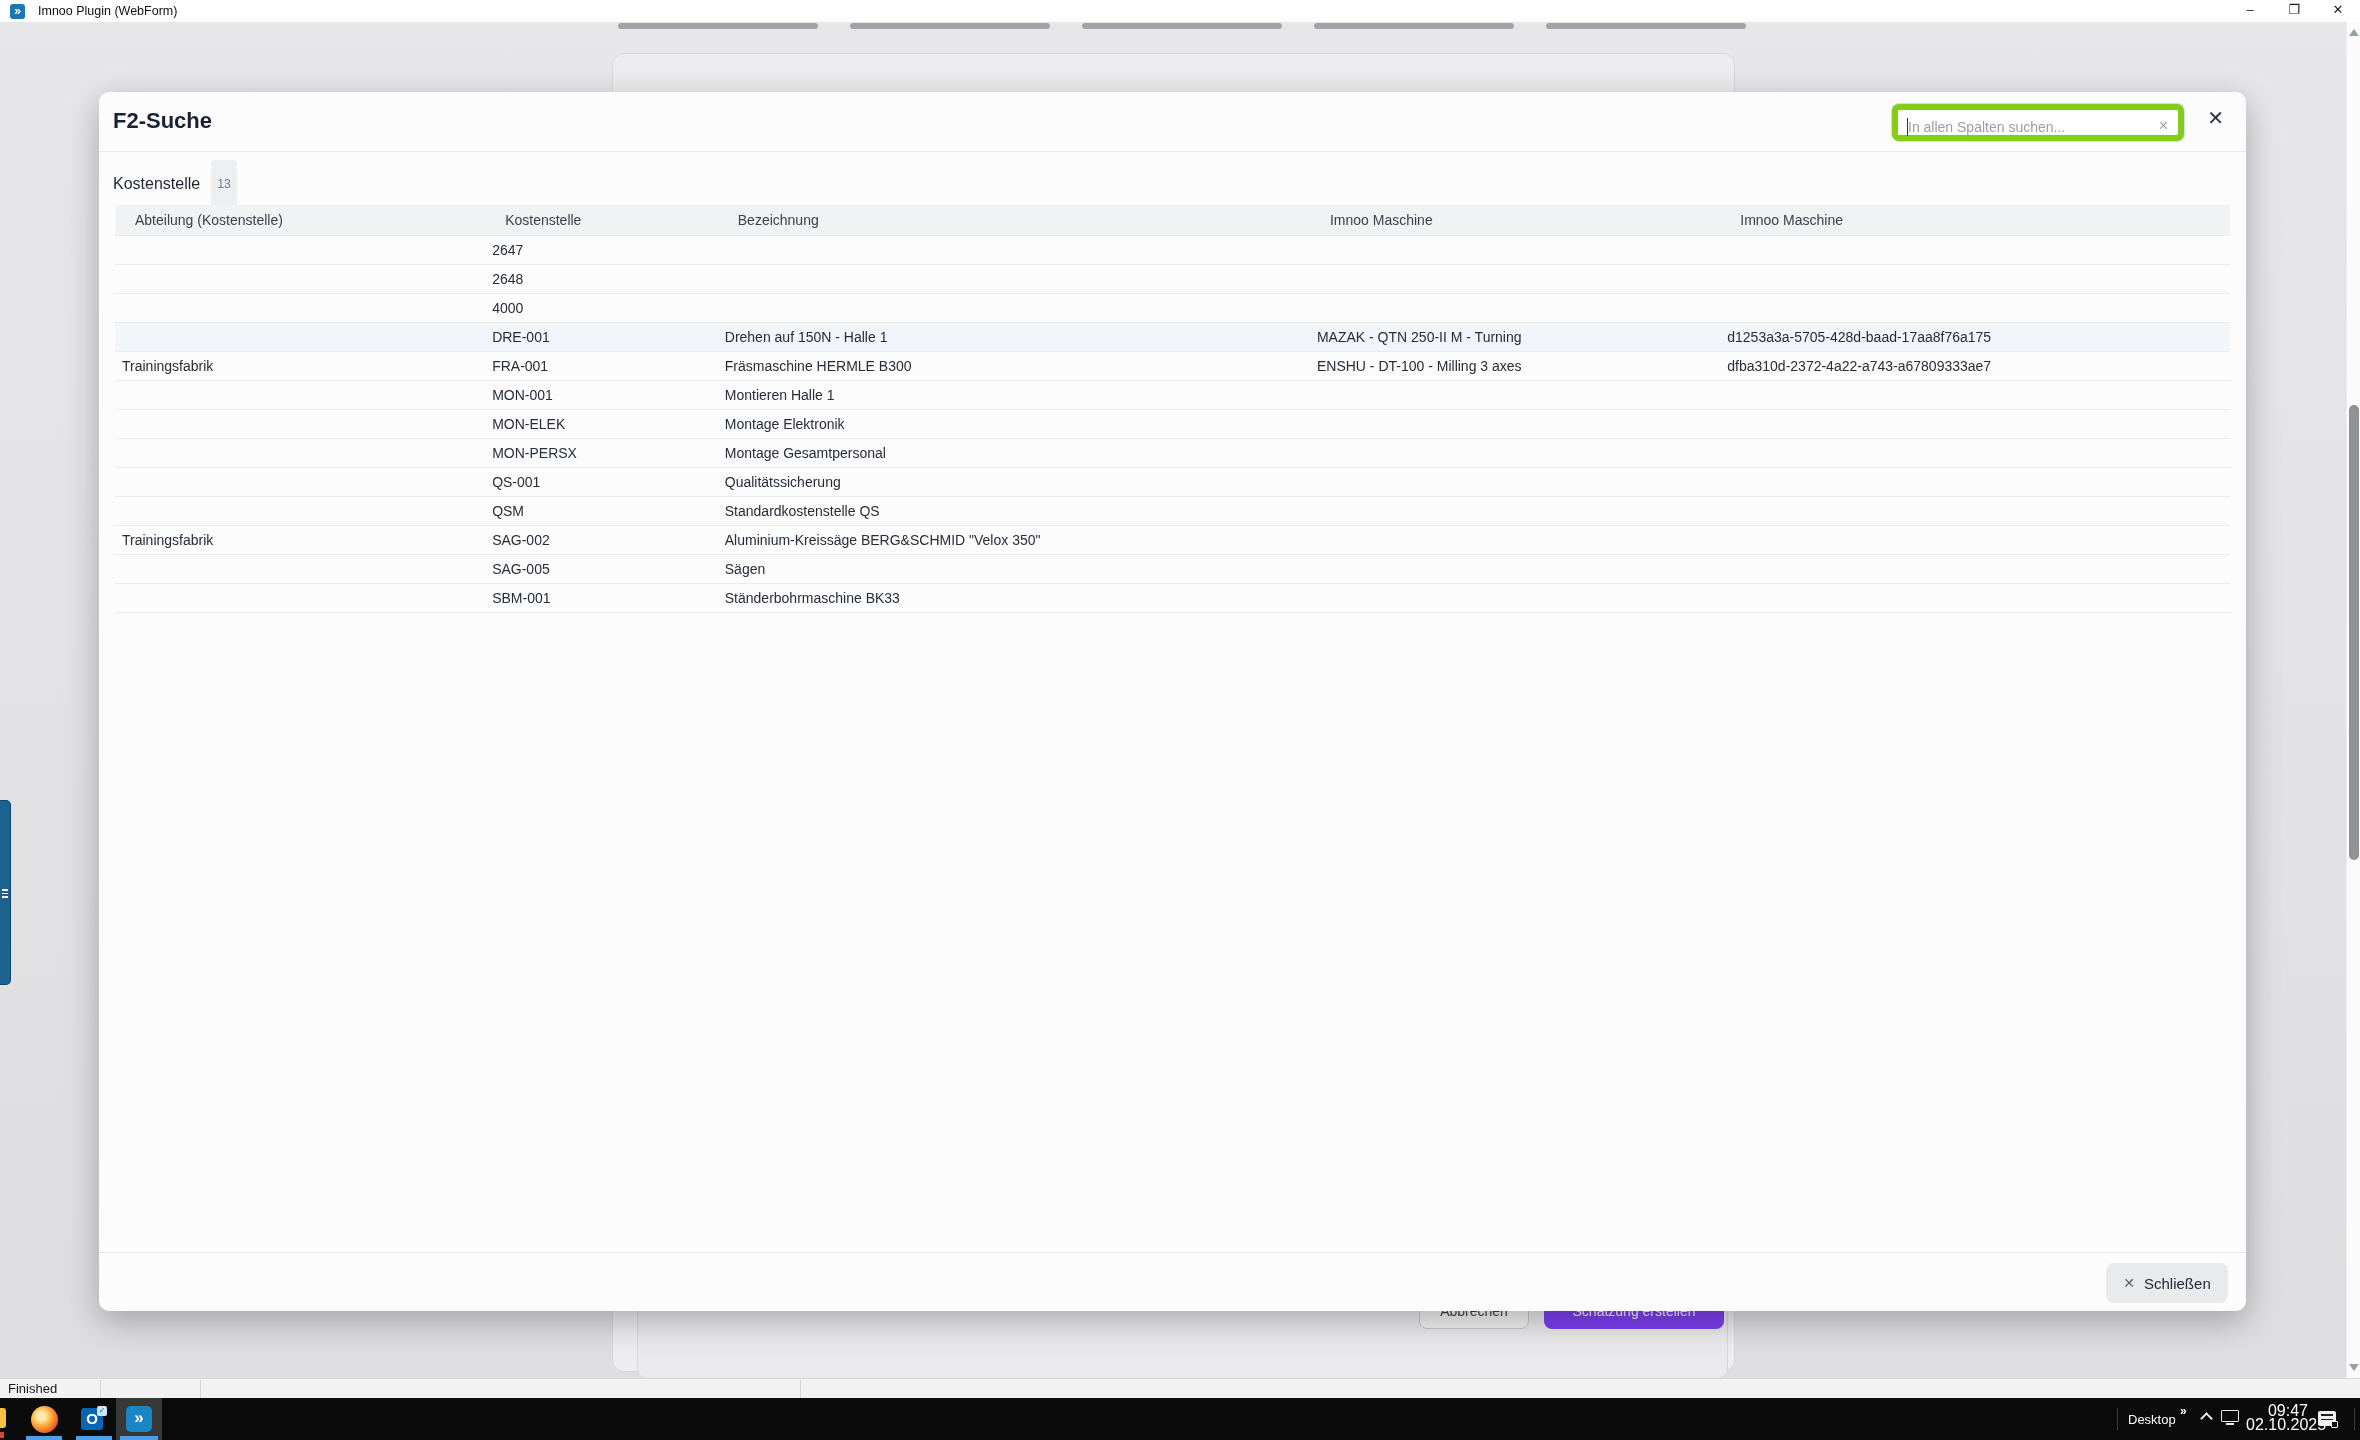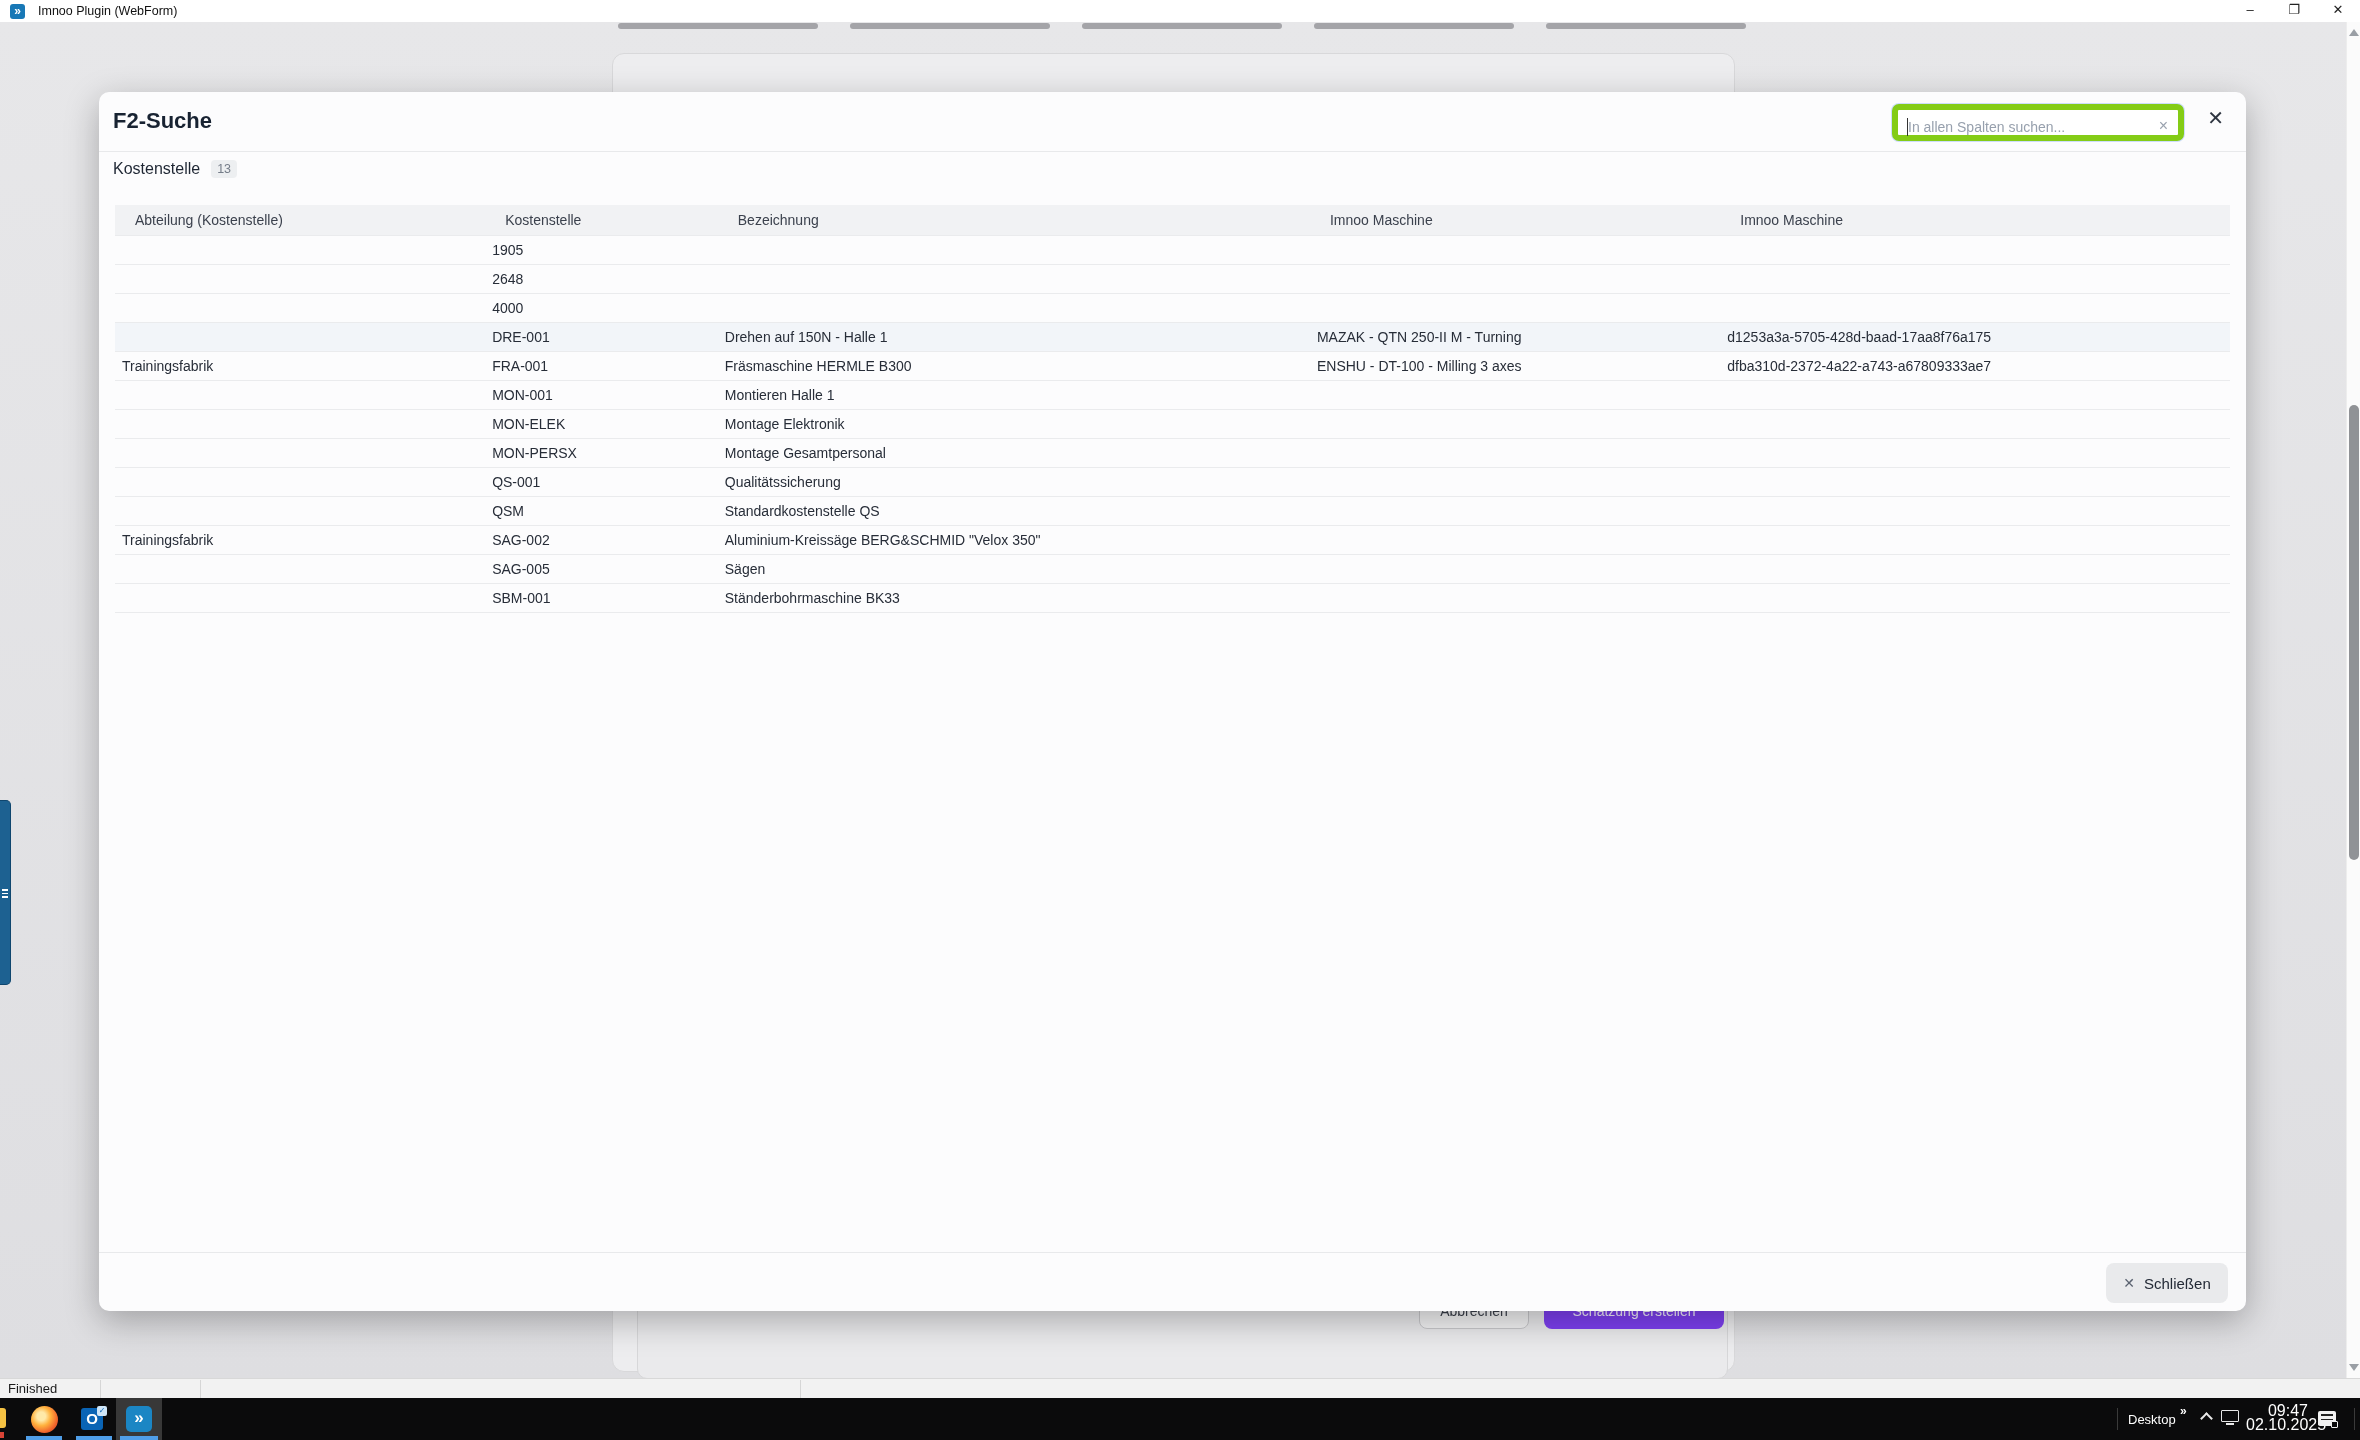--- a/index.html
+++ b/index.html
@@ -36,21 +36,21 @@
   .modal-header { position:absolute; left:0; top:0; width:100%; height:60px; border-bottom:1px solid #e8e9eb; }
   .modal-title { position:absolute; left:14px; top:16px; font-size:22px; font-weight:600; color:#182332; }
   .search-box { position:absolute; right:62px; top:12px; width:292px; height:37px; border:6px solid #84cc16; border-radius:7px; background:#fff; box-shadow:0 0 0 1px rgba(62,130,246,.25); }
   .search-box input { position:absolute; left:10px; top:0; width:240px; height:33px; border:none; outline:none; font-size:14px; color:#2a303c; background:transparent; }
   .search-box input::placeholder { color:#97a0ad; }
   .caret { position:absolute; left:9px; top:8px; width:1px; height:18px; background:#333; }
   .clear-x { position:absolute; right:10px; top:7px; font-size:16px; color:#9aa2ae; }
   .dialog-close { position:absolute; right:22px; top:14px; font-size:20px; color:#2e3540; }
   .section-row { position:absolute; left:14px; top:68px; display:flex; align-items:center; gap:11px; }
   .section-label { font-size:16px; color:#1e2633; }
-  .count-badge { background:#edeff1; color:#757d89; font-size:12.5px; padding:2px 6px; border-radius:4px; }
+  .count-badge { background:#edeff1; color:#757d89; font-size:12.5px; padding:17px 6px; border-radius:4px; }
 
   
   .grid-wrap { position:absolute; left:16px; top:113px; width:2115px; }
   table { width:100%; border-collapse:collapse; table-layout:fixed; }
   thead th { height:30px; background:#f1f2f4; font-size:14px; font-weight:normal; color:#3b414d; text-align:left; padding-left:20px; }
   tbody td { height:29px; font-size:14px; color:#272d38; padding-left:7px; border-bottom:1px solid #eaebed; white-space:nowrap; overflow:hidden; }
   tbody tr:first-child td { border-top:1px solid #eaebed; }
   tbody tr.hl { background:#f2f5f9; }
 
   
@@ -167,21 +167,21 @@
             <th>Abteilung (Kostenstelle)</th>
             <th>Kostenstelle</th>
             <th>Bezeichnung</th>
             <th>Imnoo Maschine</th>
             <th>Imnoo Maschine</th>
           </tr>
         </thead>
         <tbody>
           <tr>
               <td></td>
-              <td>1905</td>
+              <td>2647</td>
               <td></td>
               <td></td>
               <td></td>
             </tr>
             <tr>
               <td></td>
               <td>2648</td>
               <td></td>
               <td></td>
               <td></td>

